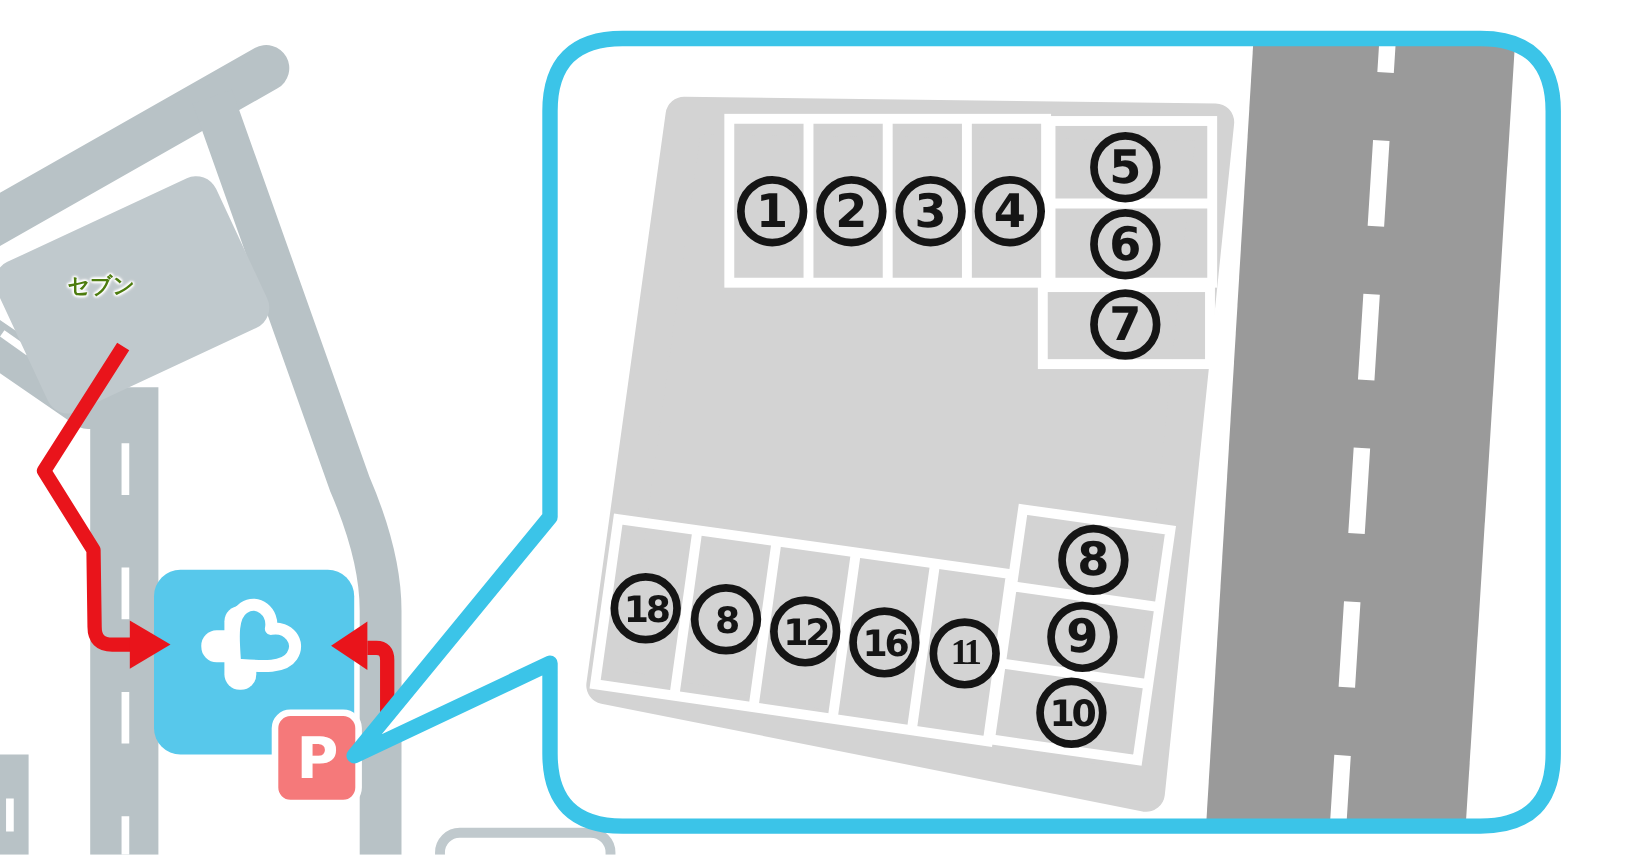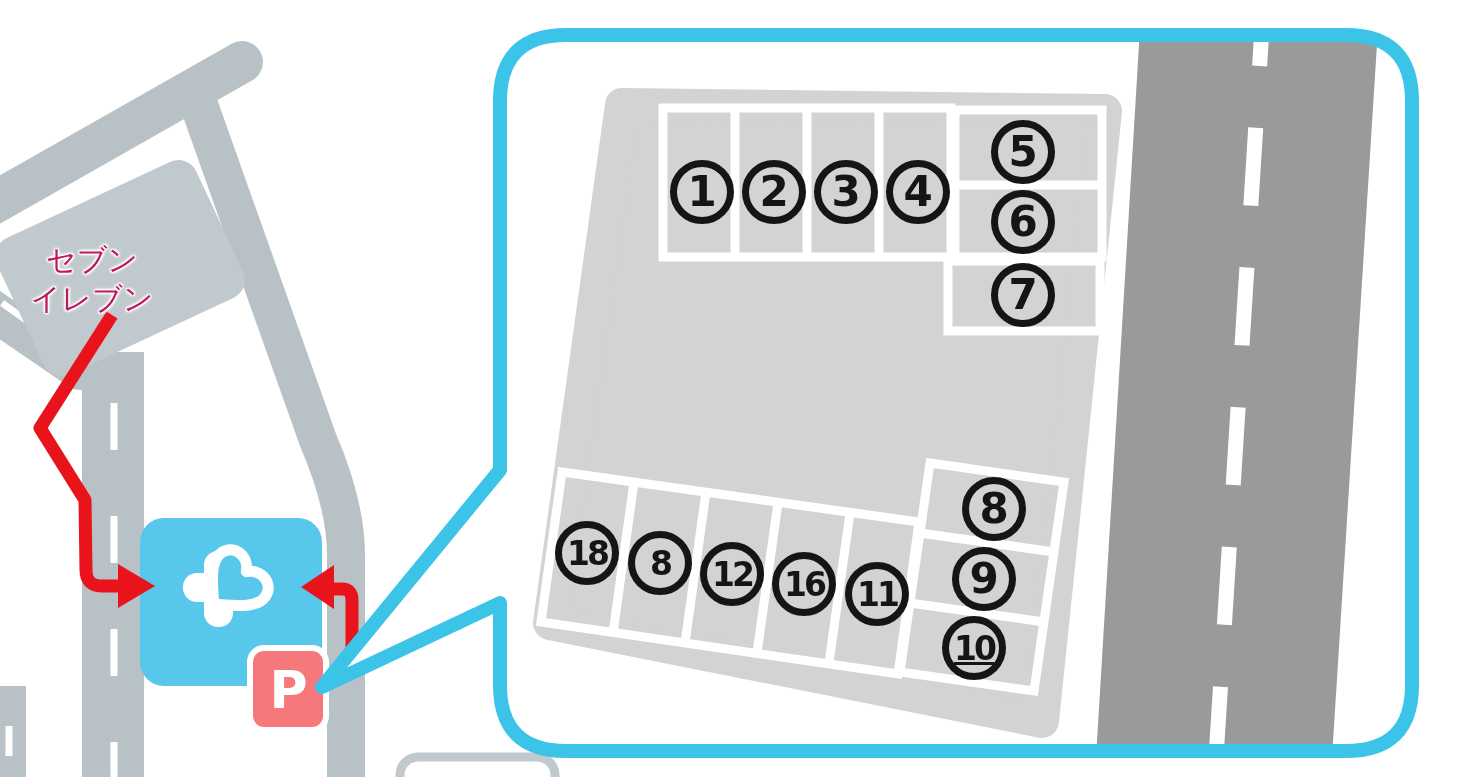--- a/index.html
+++ b/index.html
@@ -4,21 +4,21 @@
 <style>
   html,body{margin:0;padding:0;background:#fff;}
   .stage{position:relative;width:1477px;height:777px;overflow:hidden;background:#fff;
          font-family:"DejaVu Sans","Liberation Sans",sans-serif;}
   .stage svg{position:absolute;left:0;top:0;}
   .space-circle{position:absolute;box-sizing:border-box;width:64px;height:64px;
     border:7px solid #151515;border-radius:50%;display:flex;align-items:center;justify-content:center;
     font-weight:bold;font-size:42px;color:#151515;background:transparent;line-height:1;}
   .space-circle.two-digit{font-size:33px;letter-spacing:-3px;}
   .landmark-label{position:absolute;left:2px;top:240px;width:180px;text-align:center;
-    font-weight:normal;font-size:30px;line-height:39px;color:#be185d;
+    font-weight:bold;font-size:20px;line-height:39px;color:#4d7c0f;
     text-shadow:0 0 3px #fff,0 0 3px #fff,0 0 5px #fff,1px 1px 2px #fff,-1px -1px 2px #fff,
                 1px -1px 2px #fff,-1px 1px 2px #fff;}
   .p-letter{position:absolute;left:251px;top:651px;width:75px;height:78px;display:flex;
     align-items:center;justify-content:center;font-weight:bold;font-size:52px;color:#fff;}
 </style>
 </head>
 <body>
 
 <div class="stage">
 
@@ -88,33 +88,32 @@
 
       <polygon points="1140,28 1378,28 1332,758 1096,758" fill="#9A9A9A"></polygon>
       <path d="M 1262,28 L 1216,758" fill="none" stroke-width="15" stroke-dasharray="78 62" stroke-dashoffset="40" stroke="#FFFFFF"></path>
     </g>
 
     <path d="M 566,35 H 1346 Q 1412,35 1412,101 V 685 Q 1412,751 1346,751 H 566 Q 500,751 500,685 V 603 L 322,687 L 500,470 V 101 Q 500,35 566,35 Z" fill="none" stroke-width="14" stroke-linejoin="round" stroke="#3BC4E8"></path>
   </svg>
 
   <div class="landmark-label">
     <div>セブン</div>
-    <div>イレブン</div>
   </div>
 
   <div class="p-letter">P</div>
 
   <div class="space-circle" style="left:670px;top:160px;">1</div>
   <div class="space-circle" style="left:742px;top:160px;">2</div>
   <div class="space-circle" style="left:814px;top:160px;">3</div>
   <div class="space-circle" style="left:886px;top:160px;">4</div>
   <div class="space-circle" style="left:991px;top:120px;">5</div>
   <div class="space-circle" style="left:991px;top:190px;">6</div>
   <div class="space-circle" style="left:991px;top:263px;">7</div>
   <div class="space-circle" style="left:962px;top:477px;">8</div>
   <div class="space-circle" style="left:952px;top:547px;">9</div>
-  <div class="space-circle two-digit" style="left:942px;top:616px;text-decoration:underline;">10</div>
-  <div class="space-circle two-digit" style="left:845px;top:562px;">11</div>
+  <div class="space-circle two-digit" style="left:942px;top:616px;">10</div>
+  <div class="space-circle two-digit" style="left:845px;top:562px;font-family:Liberation Serif, serif;">11</div>
   <div class="space-circle two-digit" style="left:772px;top:552px;">16</div>
   <div class="space-circle two-digit" style="left:700px;top:542px;">12</div>
   <div class="space-circle two-digit" style="left:628px;top:531px;">8</div>
   <div class="space-circle two-digit" style="left:555px;top:521px;">18</div>
 </div>
 
 </body></html>

